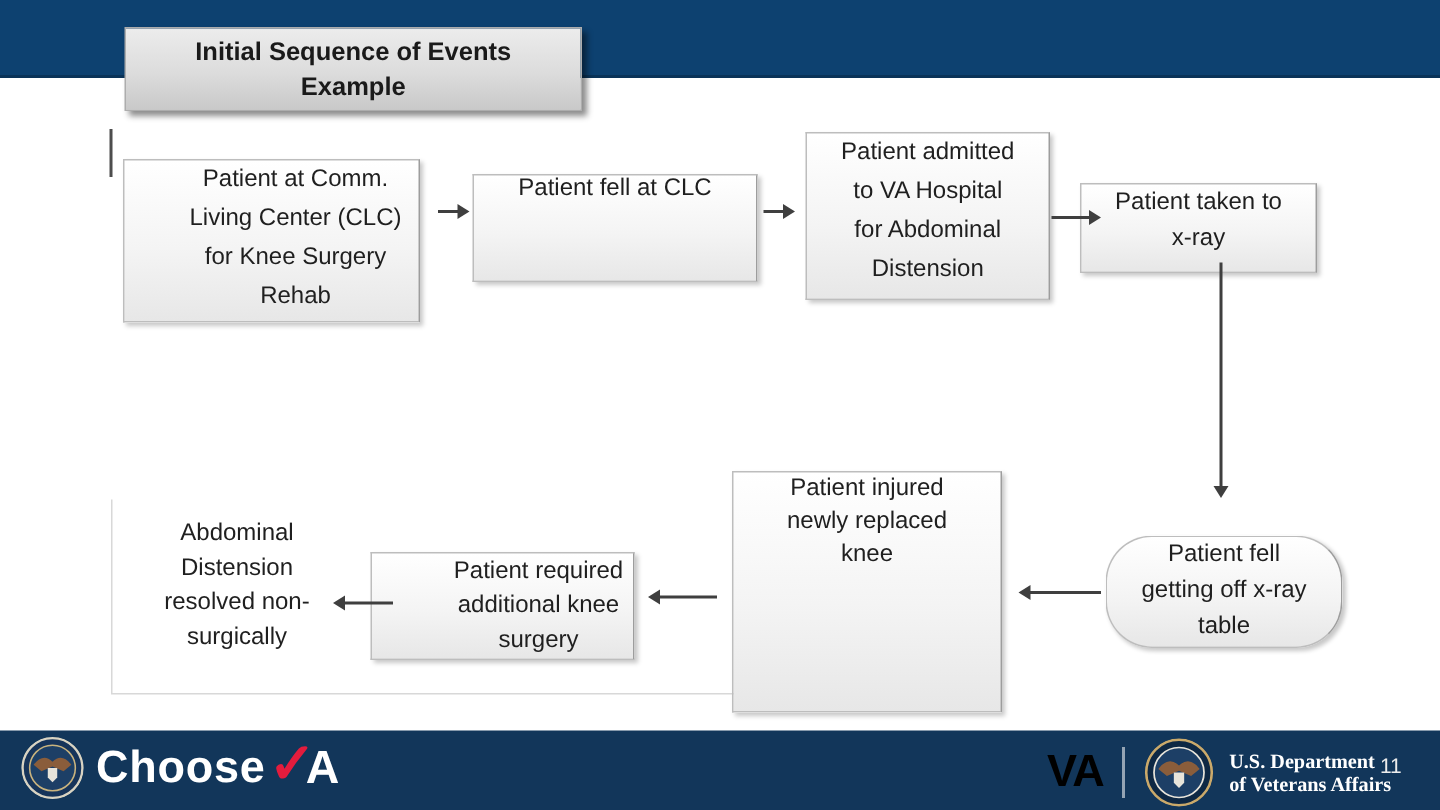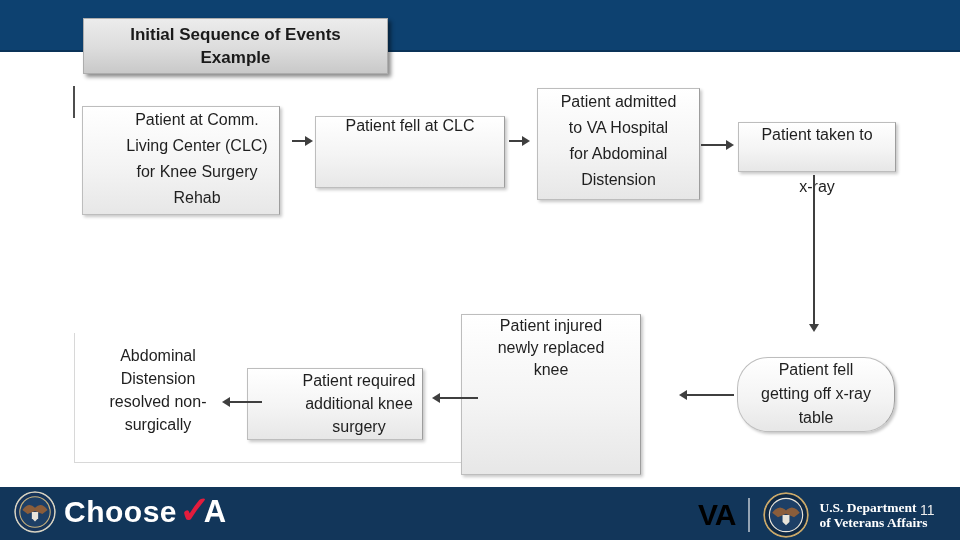--- a/index.html
+++ b/index.html
@@ -88,32 +88,32 @@
     <span>Patient fell at CLC</span>
   </div>
 
   <div class="fbox lh26" style="left:537px;top:88px;width:163px;height:112px;">
     <span>Patient admitted</span>
     <span>to VA Hospital</span>
     <span>for Abdominal</span>
     <span>Distension</span>
   </div>
 
-  <div class="fbox lh24" style="left:738px;top:122px;width:158px;height:50px;gap:28px;">
+  <div class="fbox lh24" style="left:720px;top:122px;width:158px;height:60px;">
     <span>Patient taken to</span>
     <span>x-ray</span>
   </div>
 
   <div class="fbox lh24" style="left:737px;top:357px;width:158px;height:75px;border-radius:31px;">
     <span>Patient fell</span>
     <span>getting off x-ray</span>
     <span>table</span>
   </div>
 
-  <div class="fbox lh22" style="left:461px;top:314px;width:180px;height:161px;">
+  <div class="fbox lh22" style="left:488px;top:314px;width:180px;height:161px;">
     <span>Patient injured</span>
     <span>newly replaced</span>
     <span>knee</span>
   </div>
 
   <div class="fbox lh23" style="left:247px;top:368px;width:176px;height:72px;padding-left:48px;">
     <span>Patient required</span>
     <span>additional knee</span>
     <span>surgery</span>
   </div>

